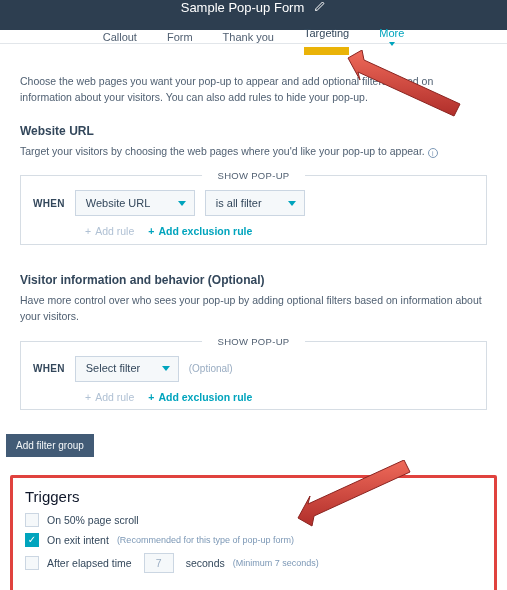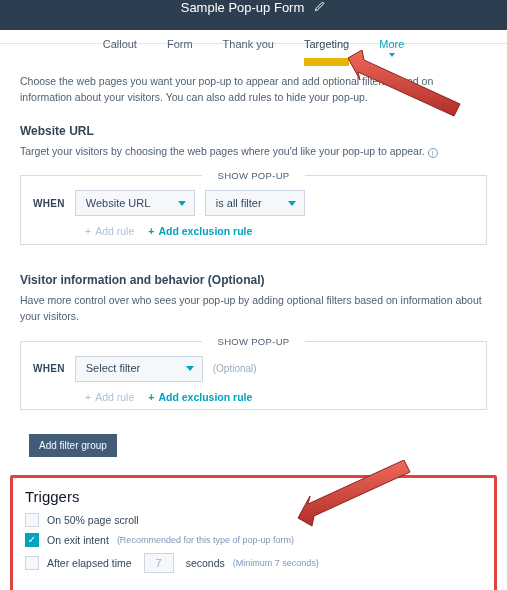--- a/index.html
+++ b/index.html
@@ -22,21 +22,21 @@
     justify-content: center;
     gap: 10px;
     font-size: 13px;
     font-weight: 500;
   }
   .header .pencil svg { display:block; }
   
   .tabs {
     display: flex;
     justify-content: center;
-    align-items: flex-start;
+    align-items: center;
     height: 14px;
     border-bottom: 1px solid #e2e6ea;
     gap: 30px;
     font-size: 11px;
     color: #516072;
   }
   .tab { cursor: pointer; padding: 8px 0; }
   .tab.active {
     color: #33475b;
     font-weight: 500;
@@ -92,33 +92,33 @@
     display:flex; align-items:center; justify-content:space-between;
     padding:0 8px 0 10px;
     font-size:11px; color:#33475b;
     cursor:pointer;
   }
   .select .caret {
     width:0;height:0;border-left:4px solid transparent;border-right:4px solid transparent;border-top:5px solid #00a4bd;
   }
   .select.w1 { width:120px; }
   .select.w2 { width:100px; }
-  .select.w3 { width:128px; }
+  .select.w3 { width:104px; }
   .optlabel { color:#99acc2; font-size:10px; }
   .rule-links {
     margin-top:8px; margin-left:52px;
     display:flex; gap:14px; align-items:center;
     font-size:10.5px;
   }
   .add-rule-disabled { color:#b0c1d4; cursor:default;}
   .add-excl { color:#00a4bd; font-weight:600; cursor:pointer;}
   .plus { margin-right:4px; }
   
   .btn-dark {
-    margin: 14px 0 0 29px;
+    margin: 14px 0 0 6px;
     background:#425b76;
     color:#f5f8fa;
     border:none;
     font-size:10px;
     padding:6px 10px;
     cursor:pointer;
   }
   
   .triggers-wrap {
     margin: 18px 10px 6px 10px;

